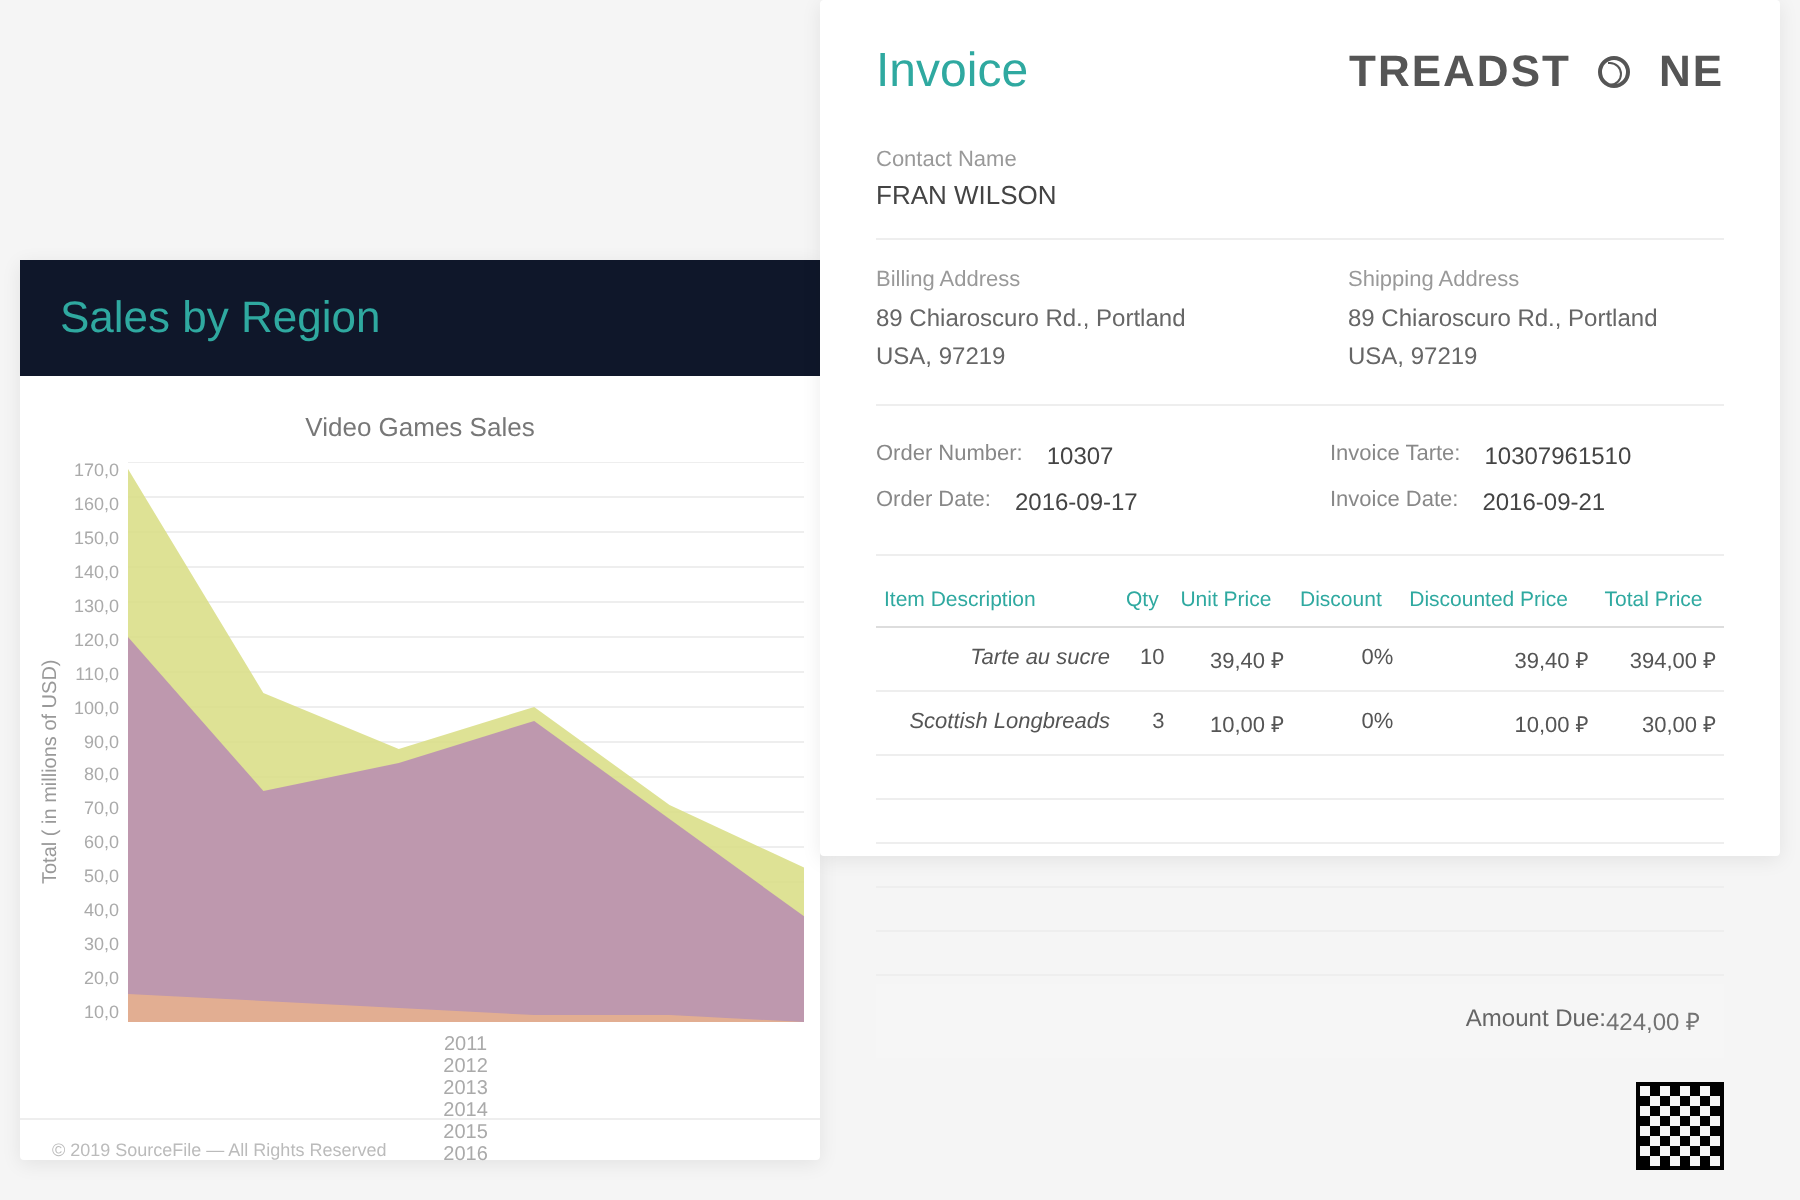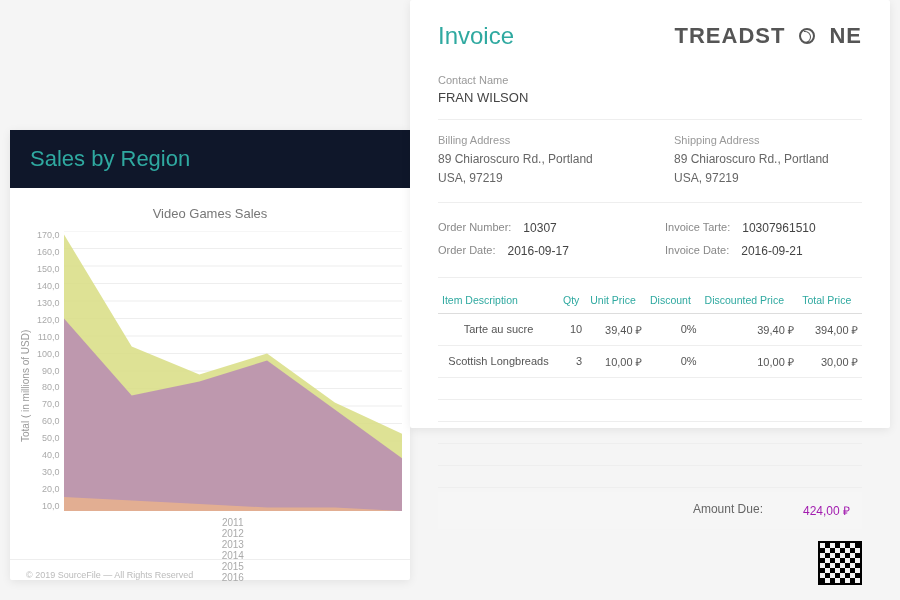--- a/index.html
+++ b/index.html
@@ -161,33 +161,33 @@
     font-size: 10.5px;
     line-height: 1.2;
   }
   table.items th:first-child { text-align: left; }
   table.items td {
     padding: 8px 4px;
     border-bottom: 1px solid #eee;
     text-align: right;
     color: #555;
   }
-  table.items td:first-child { text-align: center; }
+  table.items td:first-child { text-align: right; font-style: italic; }
   table.items tr.ghost td { height: 22px; }
   .amount-due {
     background: #f6f6f6;
     display: flex;
     justify-content: flex-end;
     padding: 10px 12px;
     margin-top: 4px;
     font-size: 12px;
     color: #666;
   }
   .amount-due .lab { }
-  .amount-due .val { color:#a21caf;margin-left:40px; }
+  .amount-due .val { color:#737373; }
   .barcode-row {
     display: flex;
     justify-content: flex-end;
     align-items: center;
     gap: 14px;
     margin-top: 12px;
     font-size: 10.5px;
     color: #999;
   }
   .qr {

